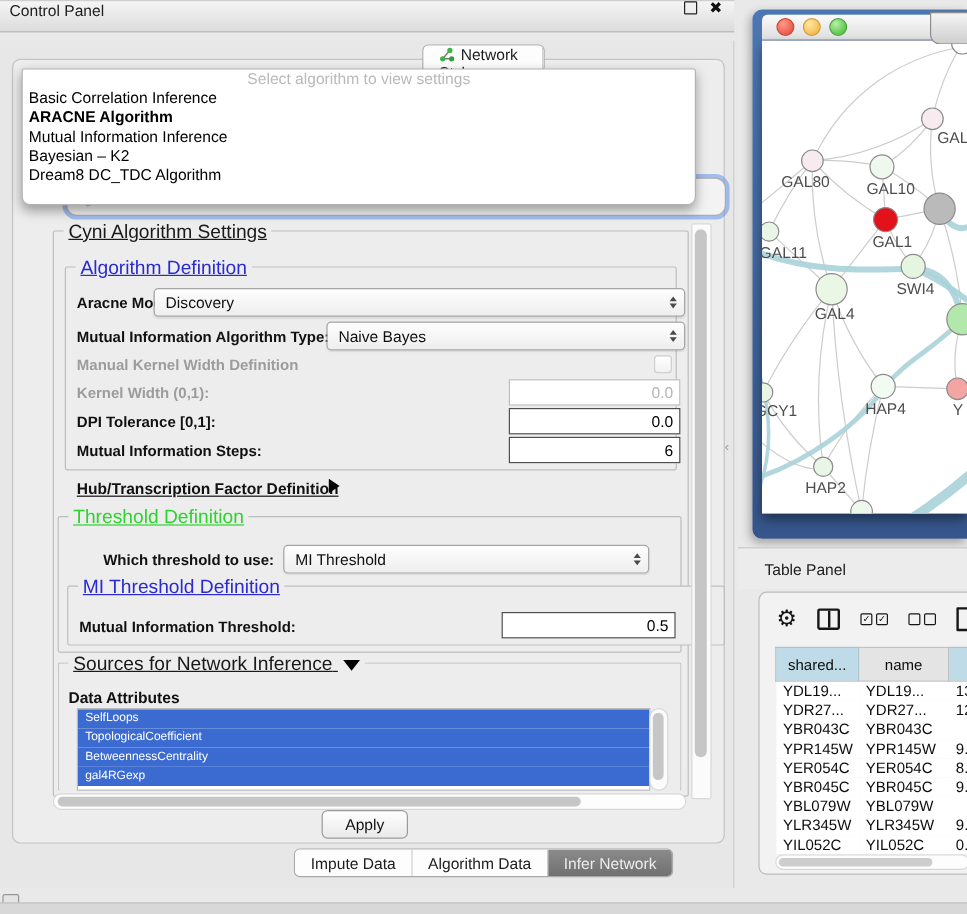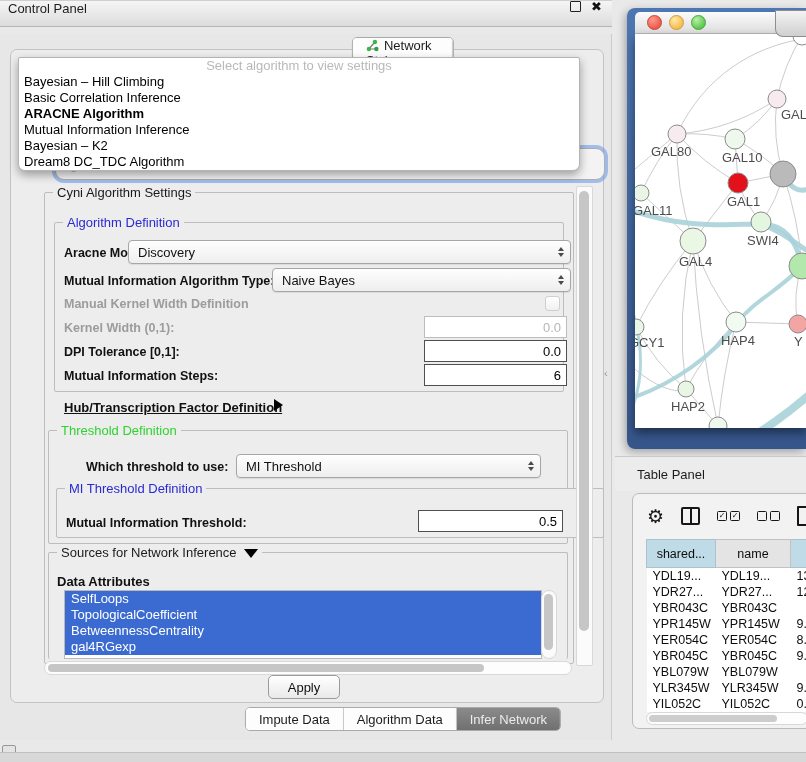--- a/index.html
+++ b/index.html
@@ -41,21 +41,21 @@
   .popup .item{height:16px;line-height:16px;padding-left:5px;color:#000;white-space:nowrap;}
   .popup .item.sel{font-weight:bold;}
   
   .ghost-combo{left:55px;top:148px;width:534px;height:30px;border-radius:9px;
     background:#f3f3f3;border:1px solid #adadad;
     box-shadow:0 0 0 3px rgba(100,150,235,0.55);
     font-size:13px;color:#a9a9a9;display:flex;align-items:center;padding-left:14px;z-index:30;}
   
   .group{border:1px solid #bdbdbd;border-radius:2px;}
   .group>.gtitle{position:absolute;top:-8px;left:8px;background:#ededed;
-    padding:0 4px;font-size:13px;color:#1a1a1a;white-space:nowrap;}
+    padding:0 4px;font-size:16px;color:#1a1a1a;white-space:nowrap;text-decoration:underline;}
   .gtitle.blue{color:#2a2ad2;}
   .gtitle.green{color:#2ed32e;}
   .lbl{font-size:12.5px;font-weight:bold;color:#111;white-space:nowrap;}
   .lbl.dis{color:#9c9c9c;}
   
   .combo{background:linear-gradient(#fefefe,#eeeeee);border:1px solid #a6a6a6;
     border-radius:4px;display:flex;align-items:center;font-size:13px;color:#111;
     padding-left:9px;box-shadow:0 1px 1px rgba(0,0,0,0.08);}
   .combo .updown{margin-left:auto;margin-right:6px;display:flex;flex-direction:column;gap:2px;align-items:center;}
   .tri-u{width:0;height:0;border-left:3.5px solid transparent;border-right:3.5px solid transparent;border-bottom:4px solid #4a4a4a;}
@@ -63,21 +63,21 @@
   .field{background:#ffffff;font-size:13px;display:flex;align-items:center;
     justify-content:flex-end;padding-right:5px;}
   .field.en{border:1px solid #4f4f4f;color:#000;}
   .field.dis{border:1px solid #bdbdbd;color:#b5b5b5;}
   .checkbox{width:13px;height:13px;border:1px solid #cfcfcf;border-radius:3px;
     background:linear-gradient(#ffffff,#f1f1f1);}
   .tri-right{width:0;height:0;border-top:6px solid transparent;border-bottom:6px solid transparent;border-left:9px solid #000;display:inline-block;}
   .tri-down{width:0;height:0;border-left:7px solid transparent;border-right:7px solid transparent;border-top:9px solid #000;display:inline-block;}
   
   .attr-list{background:#ffffff;border:1px solid #b9b9b9;overflow:hidden;}
-  .attr-item{height:16px;line-height:16px;padding-left:6px;font-size:13px;color:#000;}
+  .attr-item{height:16px;line-height:16px;padding-left:6px;font-size:10px;color:#000;}
   .attr-item.sel{background:#3b6bd0;color:#ffffff;}
   .vscroll{background:#fbfbfb;border:1px solid #d8d8d8;border-radius:8px;}
   .vthumb{position:absolute;left:2px;background:#c6c6c6;border-radius:6px;}
   .hscroll{background:#fdfdfd;border:1px solid #d8d8d8;border-radius:7px;}
   .hthumb{position:absolute;top:1.5px;background:#c6c6c6;border-radius:5px;}
   .apply-btn{background:linear-gradient(#ffffff,#e9e9e9);border:1px solid #9b9b9b;
     border-radius:5px;font-size:13px;color:#111;display:flex;align-items:center;justify-content:center;}
   
   .net-window{left:627px;top:8px;width:179px;height:441px;
     background:linear-gradient(#4d77b2,#36558a);border-radius:8px 0 0 8px;
@@ -251,21 +251,20 @@
     <span class="segItem sel">
       <span>Infer Network</span>
     </span>
   </div>
 
 <div class="abs ghost-combo">
   <span>gal-filtered sif default node</span>
 </div>
 <div class="abs popup" id="algoPopup">
   <div class="ph">Select algorithm to view settings</div>
-<div class="item">Bayesian – Hill Climbing</div>
     <div class="item">Basic Correlation Inference</div>
     <div class="item sel">ARACNE Algorithm</div>
     <div class="item">Mutual Information Inference</div>
     <div class="item">Bayesian – K2</div>
     <div class="item">Dream8 DC_TDC Algorithm</div>
   </div>
 
 <div class="abs net-window">
   <div class="net-titlebar">
     <span class="tl red"></span>

